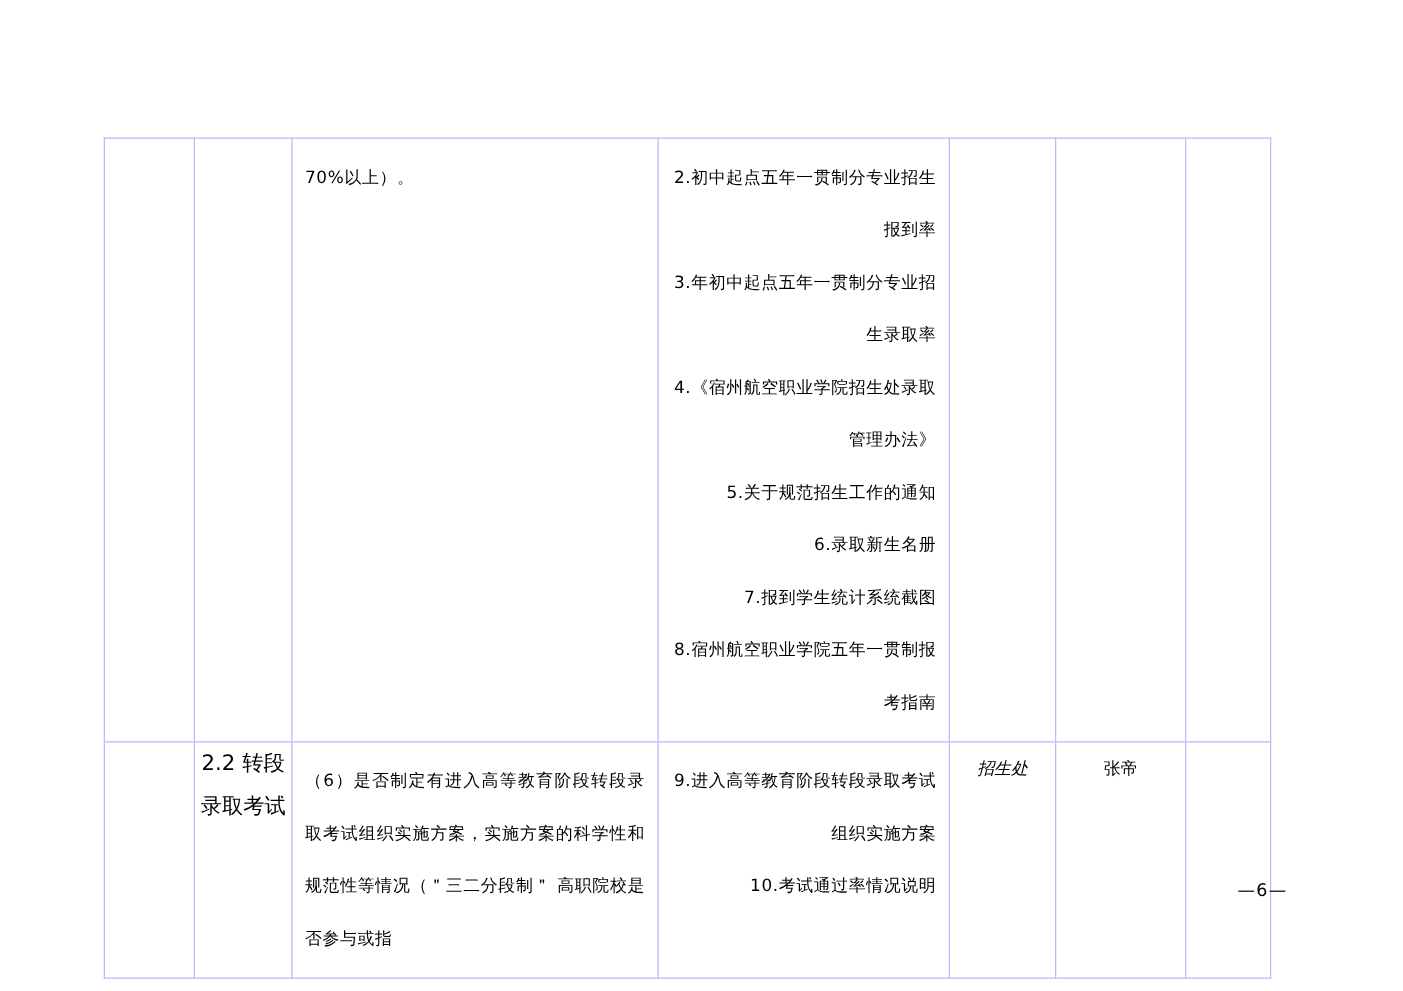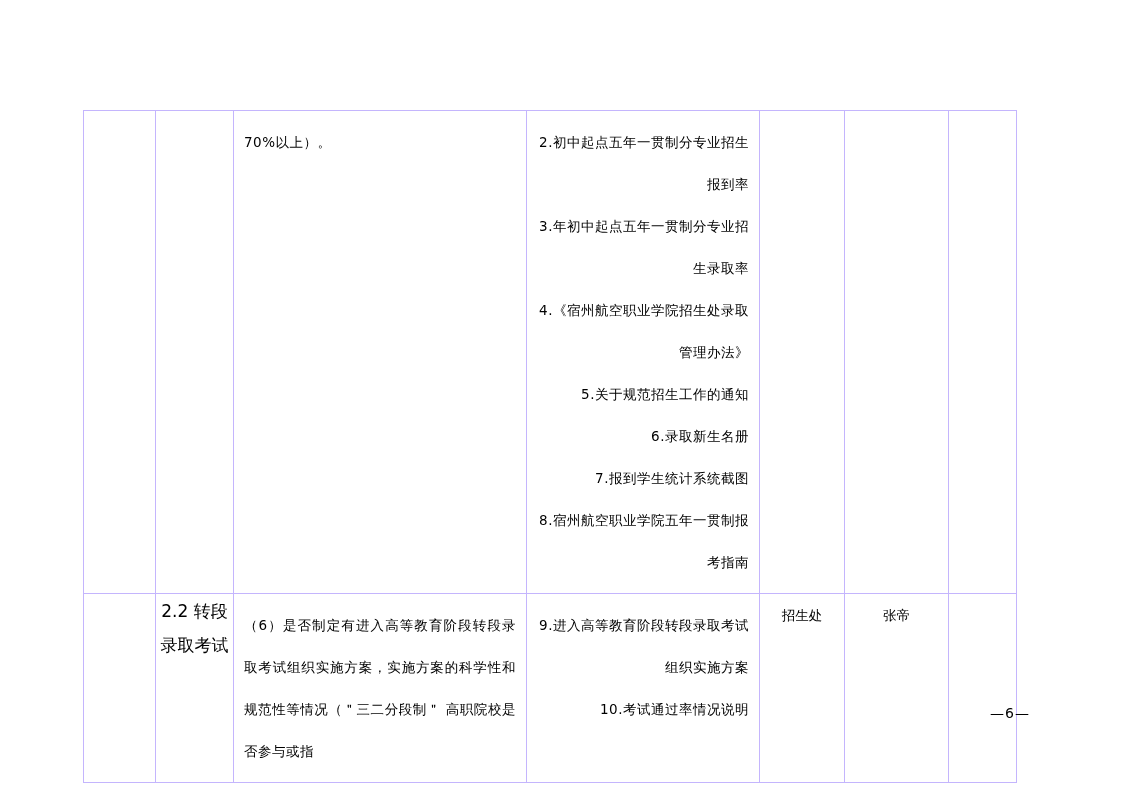--- a/index.html
+++ b/index.html
@@ -33,21 +33,21 @@
   }
   .doc-table td {
     border: 1px solid #c4b5fd;
     vertical-align: top;
     padding: 0;
   }
   .c1 { width: 72px; }
   .c2 { width: 78px; }
   .c3 { width: 293px; }
   .c4 { width: 233px; text-align: right; }
-  .c5 { width: 85px; }
+  .c5 { width: 85px; font-style: italic; }
   .c6 { width: 104px; margin-left: 27px; }
   .c7 { width: 68px; }
 
   .cell-pad {
     padding: 10px 10px 10px 10px;
   }
   .para {
     font-size: 13.5px;
     line-height: 42px;
     letter-spacing: 0.5px;

